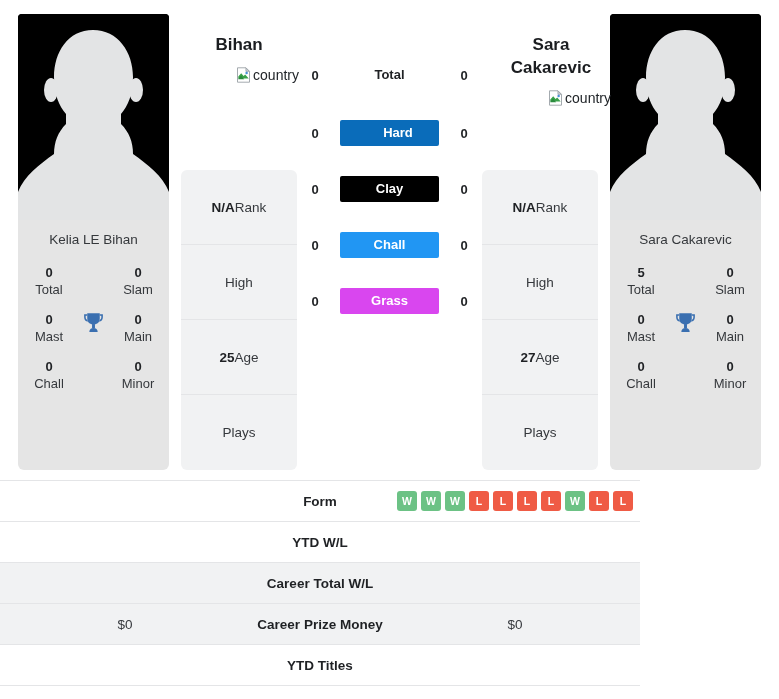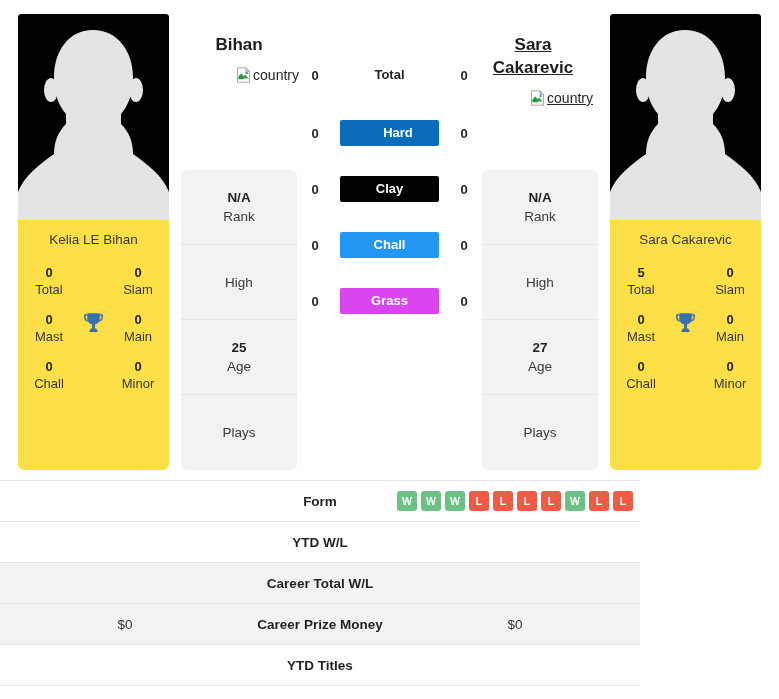--- a/index.html
+++ b/index.html
@@ -38,21 +38,21 @@
   .photo-panel.left { left: 18px; }
   .photo-panel.right { left: 610px; }
   .avatar-svg { display: block; width: 151px; height: 206px; }
 
   
   .player-card {
     position: absolute;
     top: 220px;
     width: 151px;
     height: 250px;
-    background: #fde047;
+    background: #e5e5e5;
     border-radius: 0 0 6px 6px;
     padding-top: 10px;
   }
   .player-card.left { left: 18px; }
   .player-card.right { left: 610px; }
   .player-card-name {
     text-align: center;
     font-size: 13.5px;
     color: #35383c;
     padding: 2px 4px 0 4px;
@@ -100,21 +100,21 @@
     background: #f1f2f3;
     border-radius: 6px;
     overflow: hidden;
   }
   .info-card.left { left: 181px; }
   .info-card.right { left: 482px; }
   .info-row {
     height: 75px;
     border-bottom: 1px solid #e4e5e7;
     display: flex;
-    flex-direction: column;
+    flex-direction: row;
     align-items: center;
     justify-content: center;
   }
   .info-row:last-child { border-bottom: none; }
   .info-val {
     font-size: 13.5px;
     font-weight: bold;
     color: #1f2124;
     line-height: 19px;
     min-height: 0;
@@ -126,21 +126,21 @@
   }
 
   
   .name-block {
     position: absolute;
     top: 33px;
     width: 120px;
     text-align: center;
   }
   .name-block.left { left: 179px; }
-  .name-block.right { left: 473px; text-decoration: underline; }
+  .name-block.right { left: 491px; }
   .name-text {
     font-size: 17px;
     font-weight: bold;
     color: #1b1d20;
     line-height: 23px;
   }
   .country-line {
     margin-top: 11px;
     display: flex;
     align-items: center;

